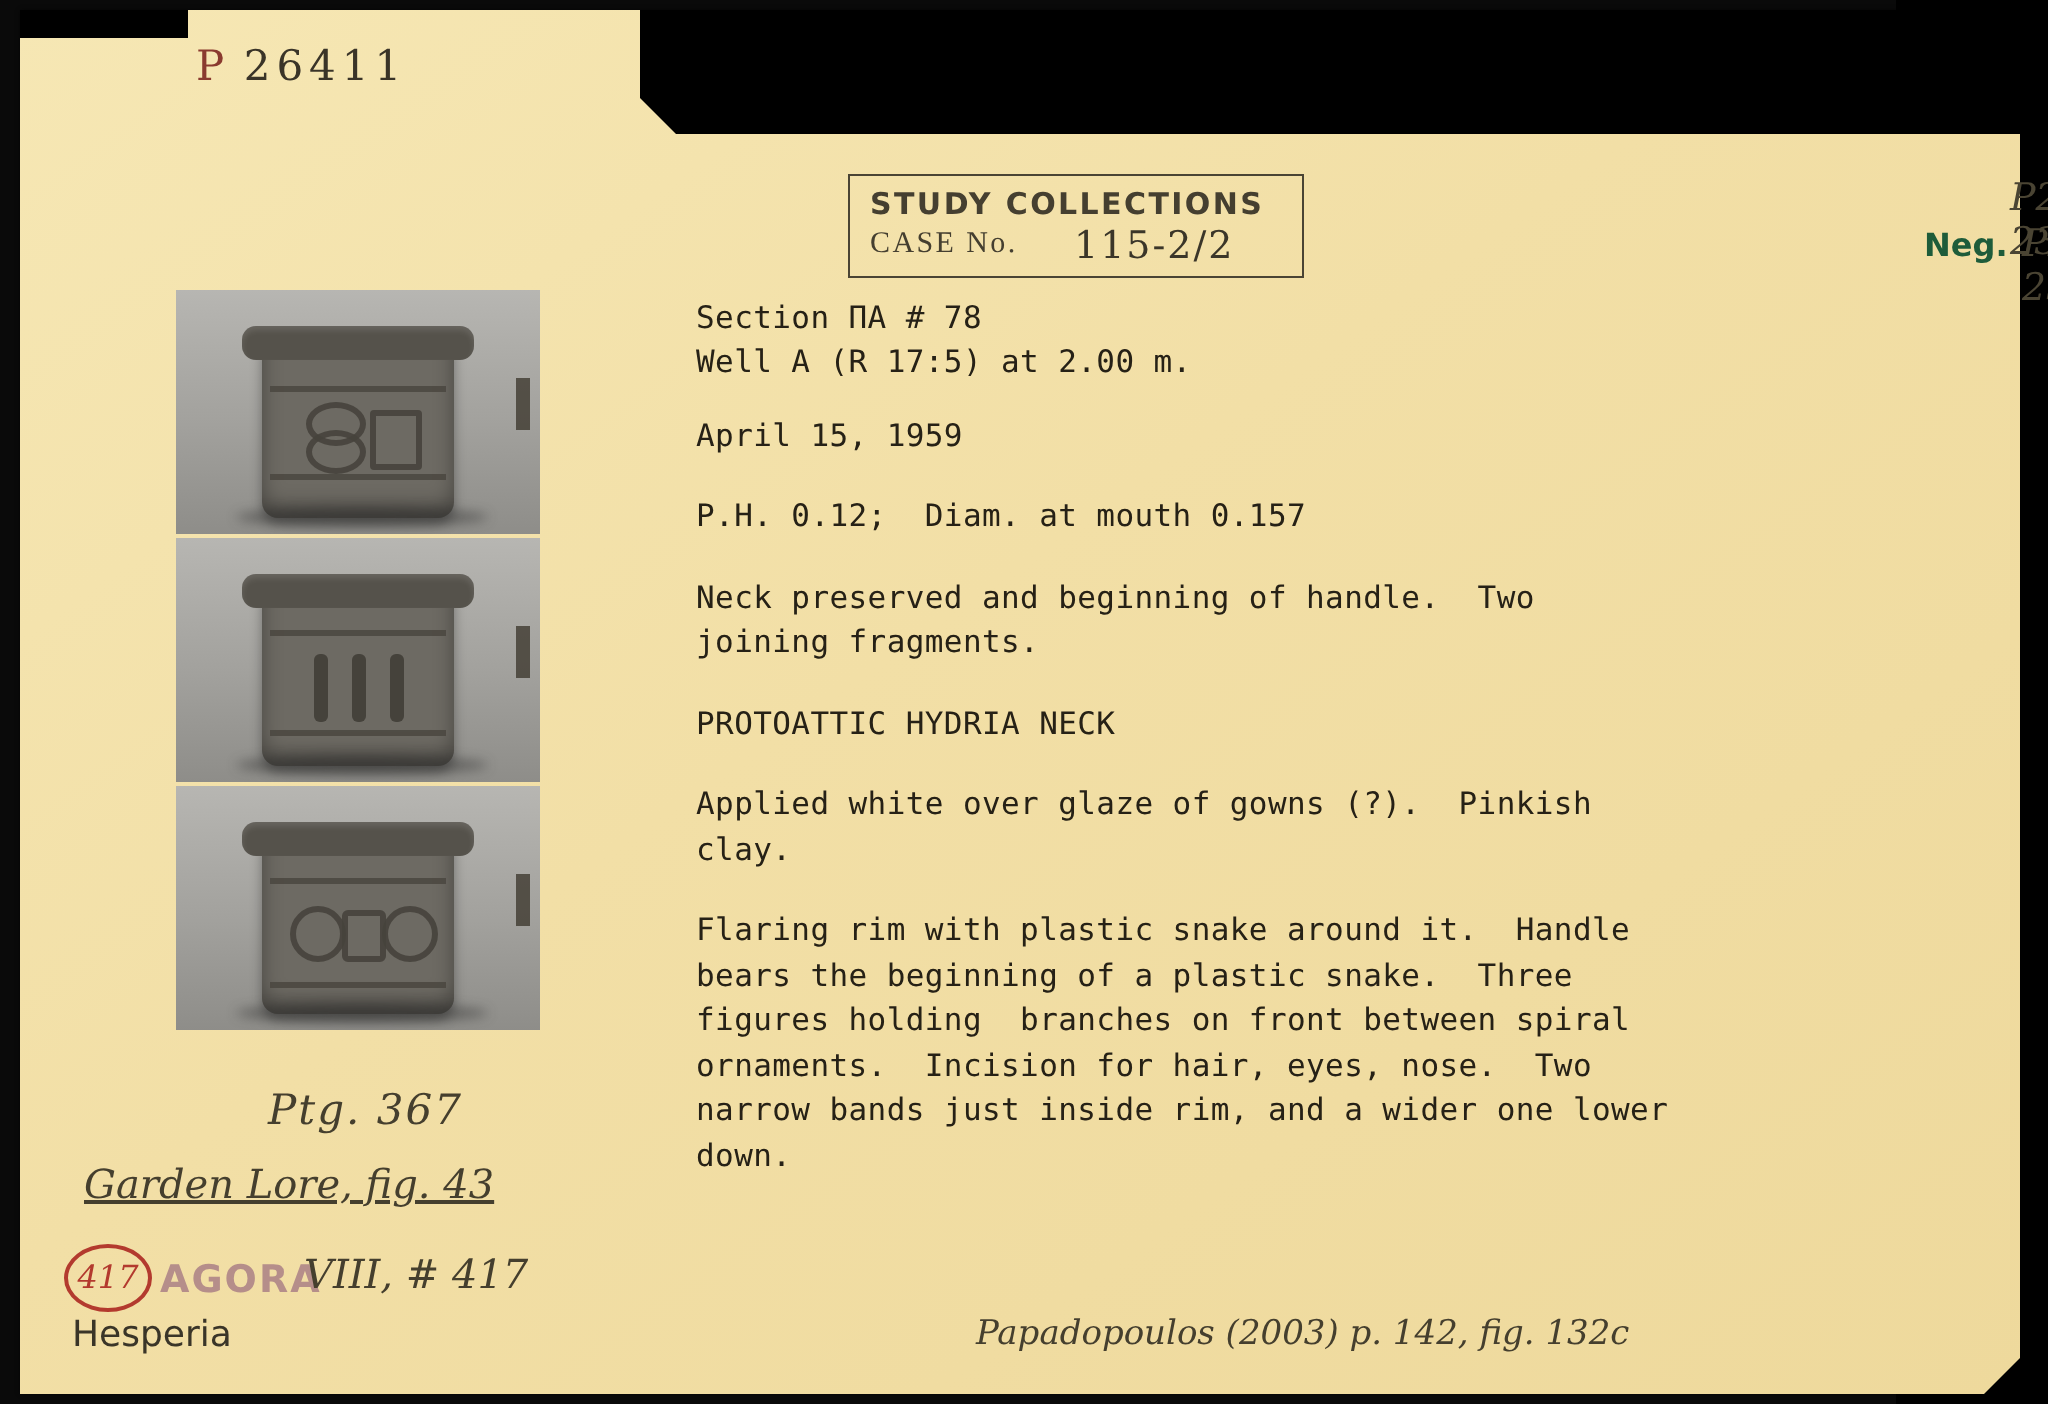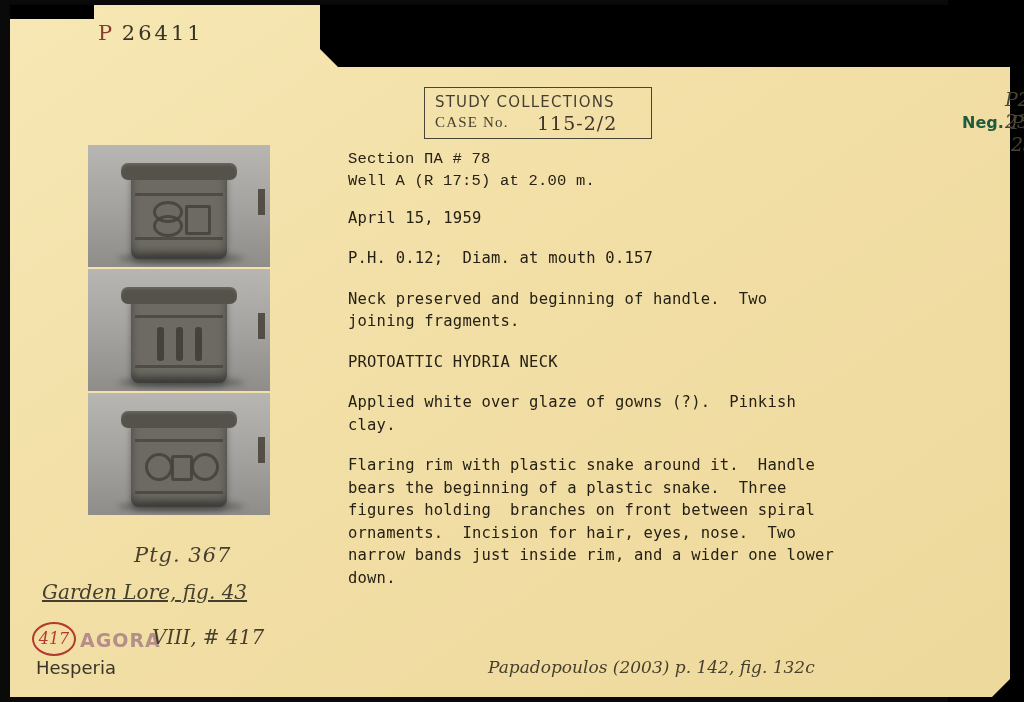--- a/index.html
+++ b/index.html
@@ -84,20 +84,21 @@
     border: 1.5px solid #4a4434;
     padding: 4px 8px 0 10px;
     box-sizing: border-box;
     line-height: 1.35;
   }
   #stamp-box .stamp-line1 {
     font-family: "DejaVu Sans", sans-serif;
     font-size: 15px;
     letter-spacing: 1.2px;
     color: #453f30;
+    font-weight: bold;
   }
   #stamp-box .stamp-line2 {
     font-family: Liberation Serif, serif;
     font-size: 15px;
     letter-spacing: 1.2px;
     color: #453f30;
   }
   #stamp-case-no {
     position: absolute;
     left: 527px;
@@ -233,21 +234,21 @@
     color: #262116;
   }
   #typed p {
     margin: 0 0 18px 0;
     font-family: "DejaVu Sans Mono", monospace;
     font-size: 15.5px;
     line-height: 1.45;
     letter-spacing: 0.2px;
     white-space: pre-wrap;
   }
-  #typed p.tight { margin-bottom: 14px; font-family: Liberation Mono, monospace; }
+  #typed p.tight { margin-bottom: 14px; }
 
   
   .note {
     position: absolute;
     font-family: "DejaVu Serif", serif;
     font-style: italic;
     color: #453f2e;
   }
   #note-ptg {
     left: 124px; top: 538px;

